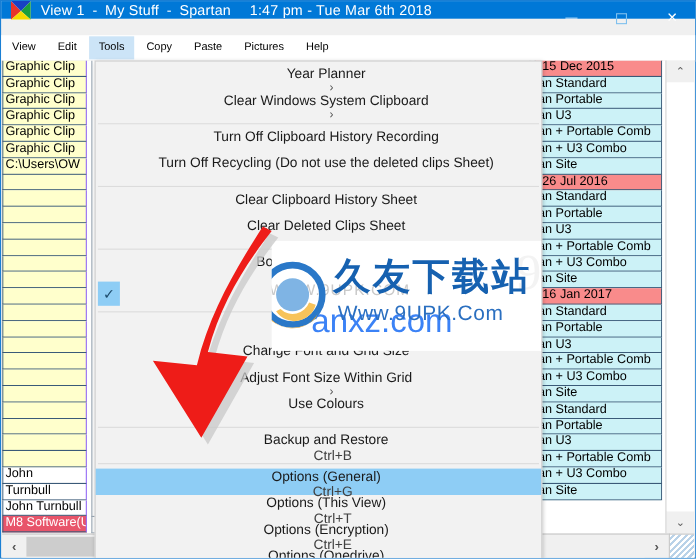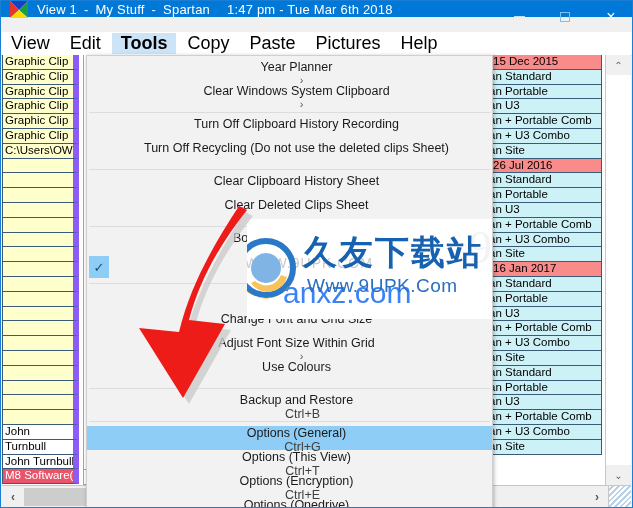--- a/index.html
+++ b/index.html
@@ -44,44 +44,44 @@
   .winbtn .min{display:block;width:11px;height:1px;background:#bfe0fa;}
   .winbtn .max{display:block;width:10px;height:10px;border:1px solid #7fc0ee;box-sizing:border-box;}
 
   
   .menubar{
     position:absolute;left:0;top:31px;width:633px;height:23px;
     background:#ffffff;border-bottom:1px solid #d8d8d8;
     display:flex;align-items:center;
   }
   .menubar .mi{
-    font-size:18px;color:#000;padding:3px 9px 4px 9px;margin:0 1px;
+    font-size:10px;color:#000;padding:3px 9px 4px 9px;margin:0 1px;
     line-height:14px;white-space:nowrap;
   }
-  .menubar .mi.active{background:#cce4f7;font-weight:bold;}
+  .menubar .mi.active{background:#cce4f7;}
 
   
   .gridwrap{
     position:absolute;left:1px;top:54px;width:629px;height:430px;
     background:#ffffff;overflow:hidden;
   }
   .col{position:absolute;top:0;}
   .cell{
     box-sizing:border-box;
     height:14.8px;line-height:13px;
     font-size:11.5px;color:#000;
     border-bottom:1px solid #3a5a78;
     padding-left:2px;
     white-space:nowrap;overflow:hidden;
   }
 
   
   .col-left{left:0;width:77px;}
   .col-left .cell{
-    background:#ffffcc;border-right:6px solid #8b5cf6;
+    background:#ffffcc;border-right:1px solid #8b5cf6;
     border-left:1px solid #3a5a78;
   }
   .col-left .cell.plain{background:#ffffff;}
   .col-left .cell.redrow{background:#e8546a;color:#ffffff;}
 
   
   .leftgutter{
     position:absolute;left:77px;top:0;width:4px;height:430px;background:#ffffff;
   }
 

